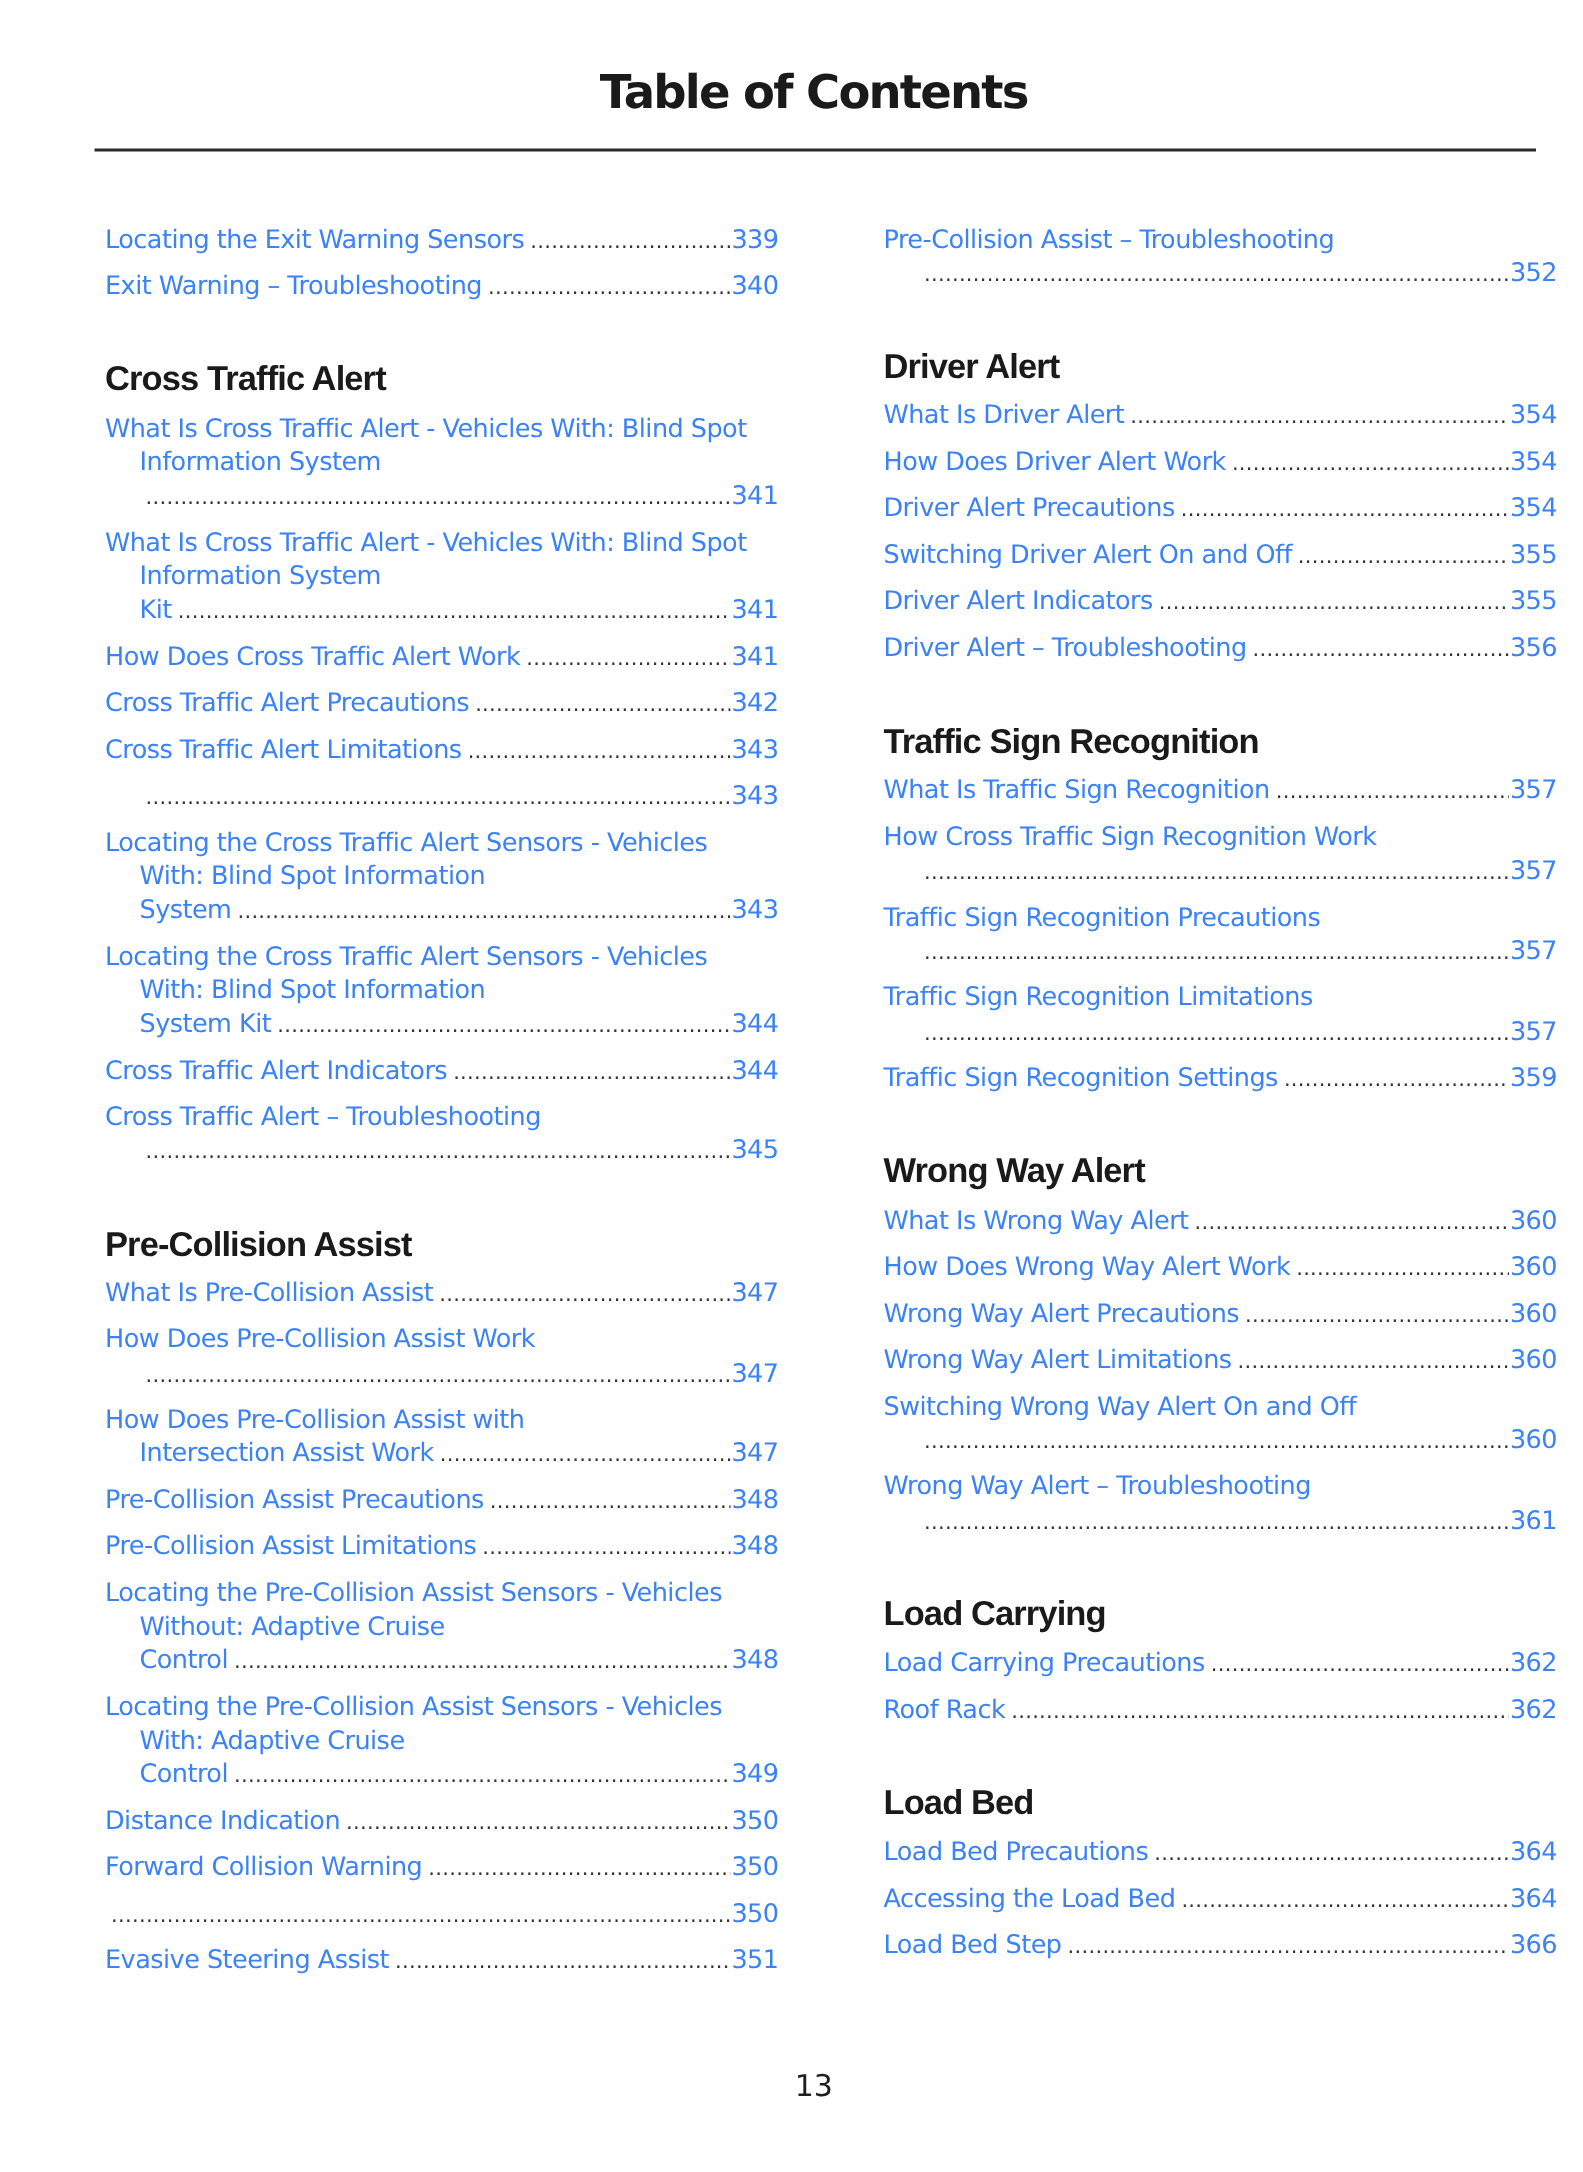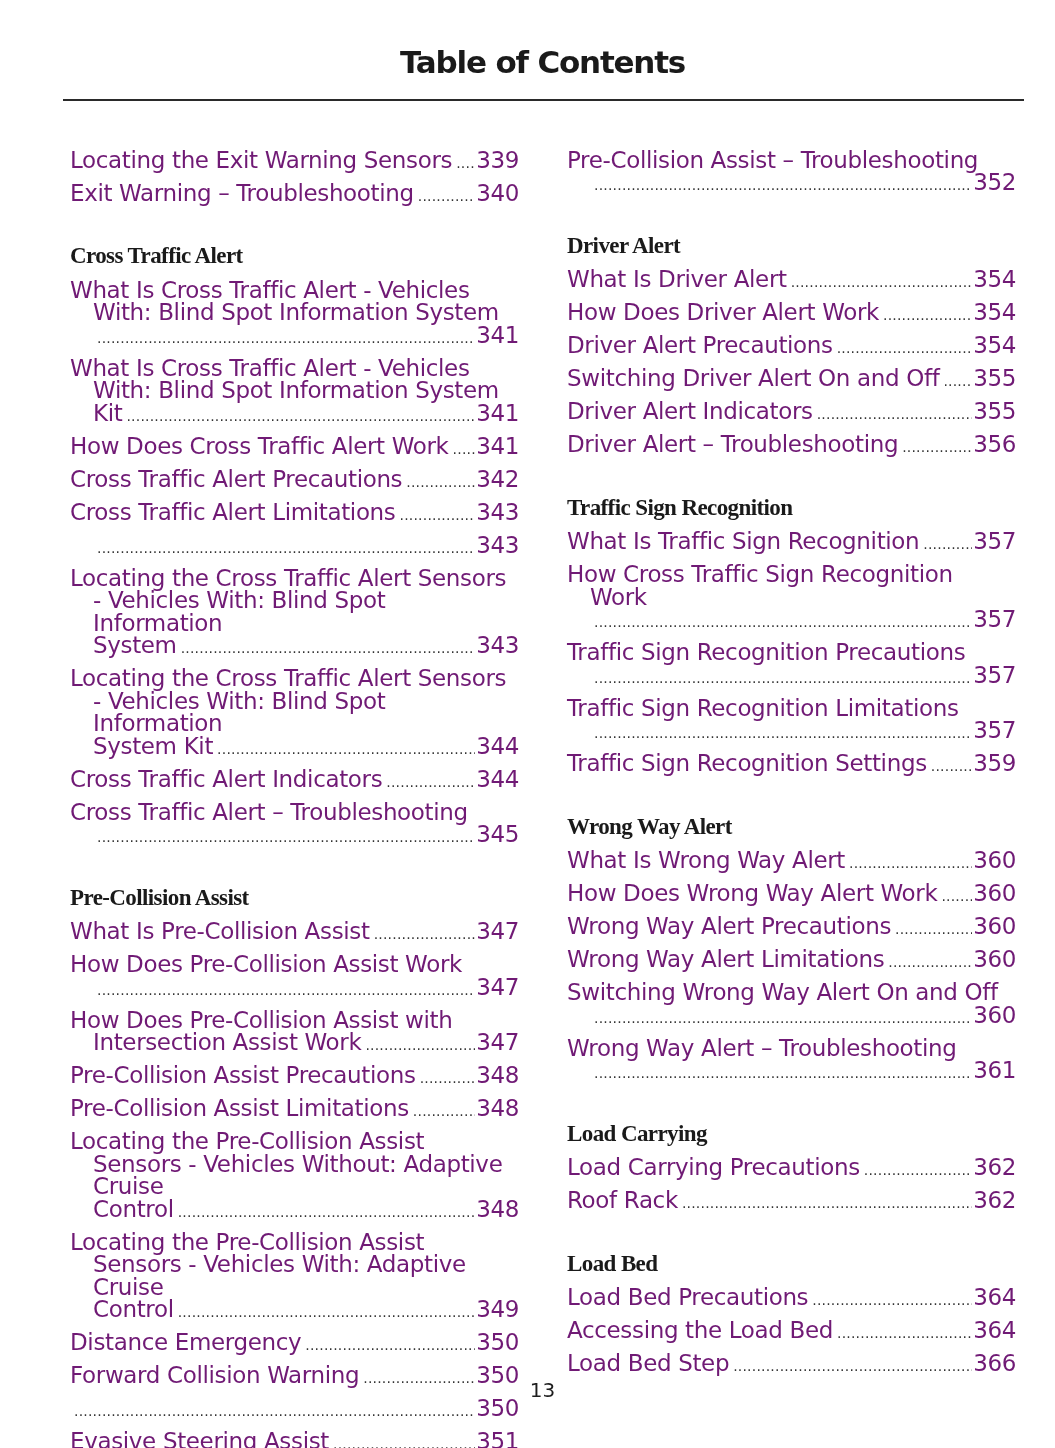--- a/index.html
+++ b/index.html
@@ -11,32 +11,32 @@
       position: absolute; top: 44px; left: 0; width: 1085px; text-align: center;
       font-family: "DejaVu Sans", sans-serif; font-weight: bold; font-size: 31px;
       letter-spacing: -1.2px; color: #1a1a1a;
     }
     .title-rule {
       position: absolute; top: 99px; left: 63px; width: 961px; height: 0;
       border-top: 2px solid #2a2a2a;
     }
     .column { position: absolute; top: 145px; width: 449px; }
     .col-left { left: 70px; }
-    .col-right { left: 567px; }
+    .col-right { left: 589px; }
     .section { margin: 0; }
     .section-heading {
-      font-family: Liberation Serif, serif; font-weight: bold; font-size: 23px;
+      font-family: Liberation Sans, sans-serif; font-weight: bold; font-size: 23px;
       letter-spacing: -0.6px; line-height: 30px; height: 34px; margin-top: 30px;
       color: #1a1a1a;
     }
     .section.first { margin-top: 0; }
     .entry {
-      position: relative; font-size: 23px; line-height: 22.5px;
+      position: relative; font-size: 17px; line-height: 22.5px;
       letter-spacing: -0.35px; padding: 3.5px 0 4px 0;
-      color: #701a75; cursor: pointer;
+      color: #3b82f6; cursor: pointer;
     }
     .entry .lead-text { display: block; padding-left: 23px; text-indent: -23px; }
     .entry .tail {
       display: flex; align-items: baseline; padding-left: 23px;
     }
     .entry.single .tail { padding-left: 0; }
     .entry .tail-text { white-space: nowrap; }
     .entry .dots {
       flex: 1 1 auto; overflow: hidden; white-space: nowrap; margin: 0 1px 0 4px;
       letter-spacing: 0.2px; font-size: 14px; color: #333;
@@ -201,21 +201,21 @@
       <div class="entry">
         <span class="lead-text">Locating the Pre-Collision Assist Sensors - Vehicles With: Adaptive Cruise</span>
         <div class="tail">
           <span class="tail-text">Control</span>
           <span class="dots"></span>
           <span class="page-num">349</span>
         </div>
       </div>
       <div class="entry single">
         <div class="tail">
-          <span class="tail-text">Distance Emergency</span>
+          <span class="tail-text">Distance Indication</span>
           <span class="dots"></span>
           <span class="page-num">350</span>
         </div>
       </div>
       <div class="entry single">
         <div class="tail">
           <span class="tail-text">Forward Collision Warning</span>
           <span class="dots"></span>
           <span class="page-num">350</span>
         </div>

